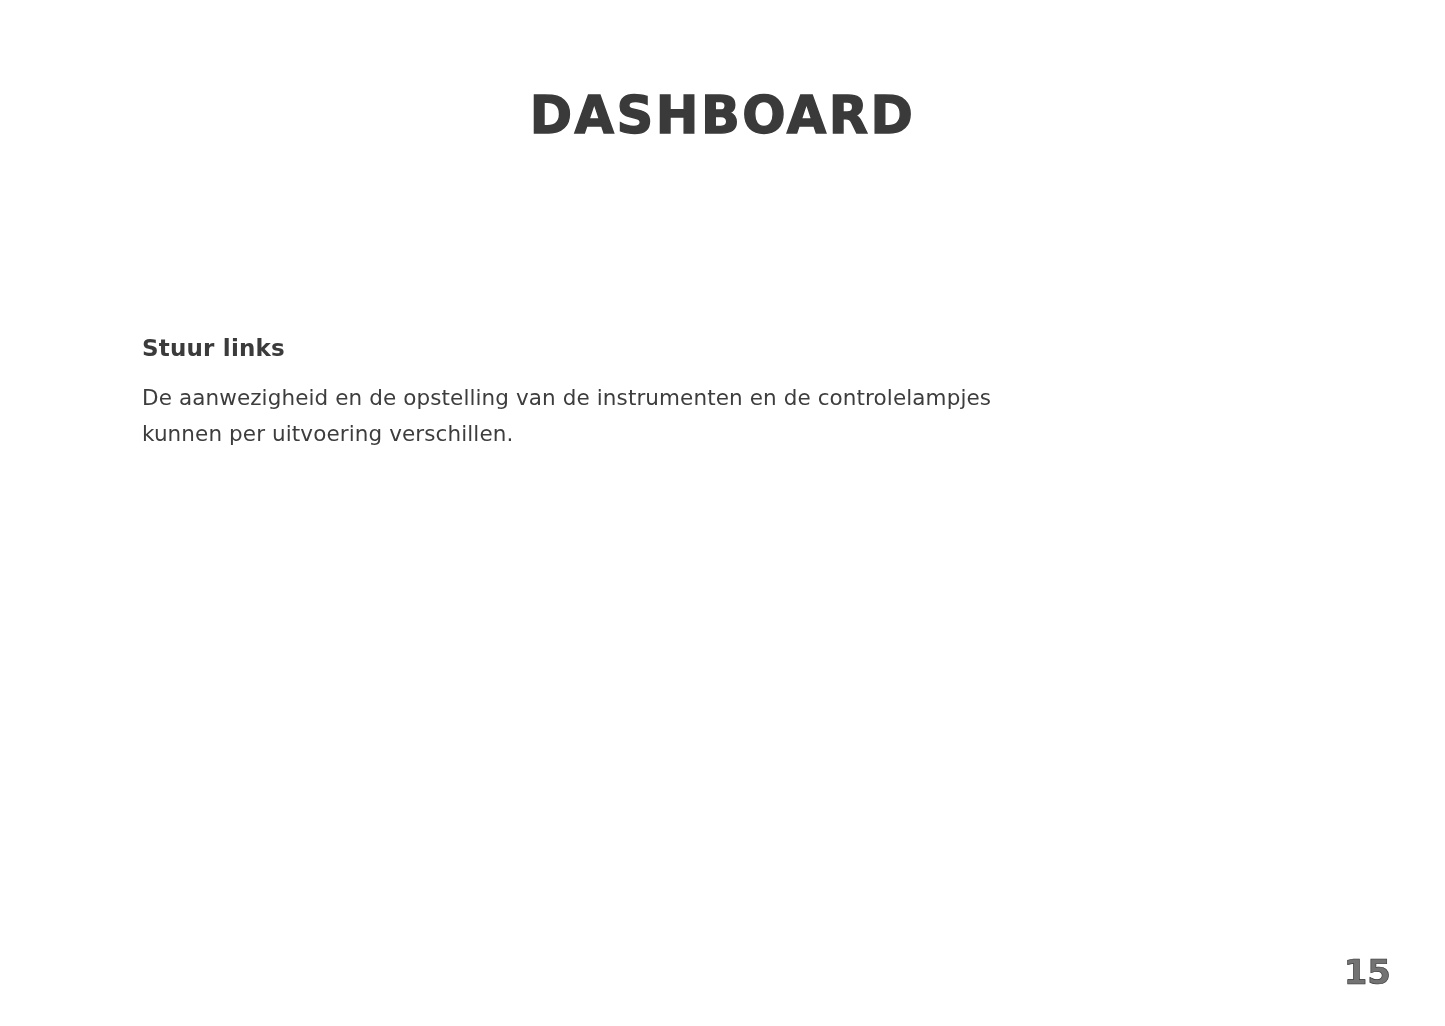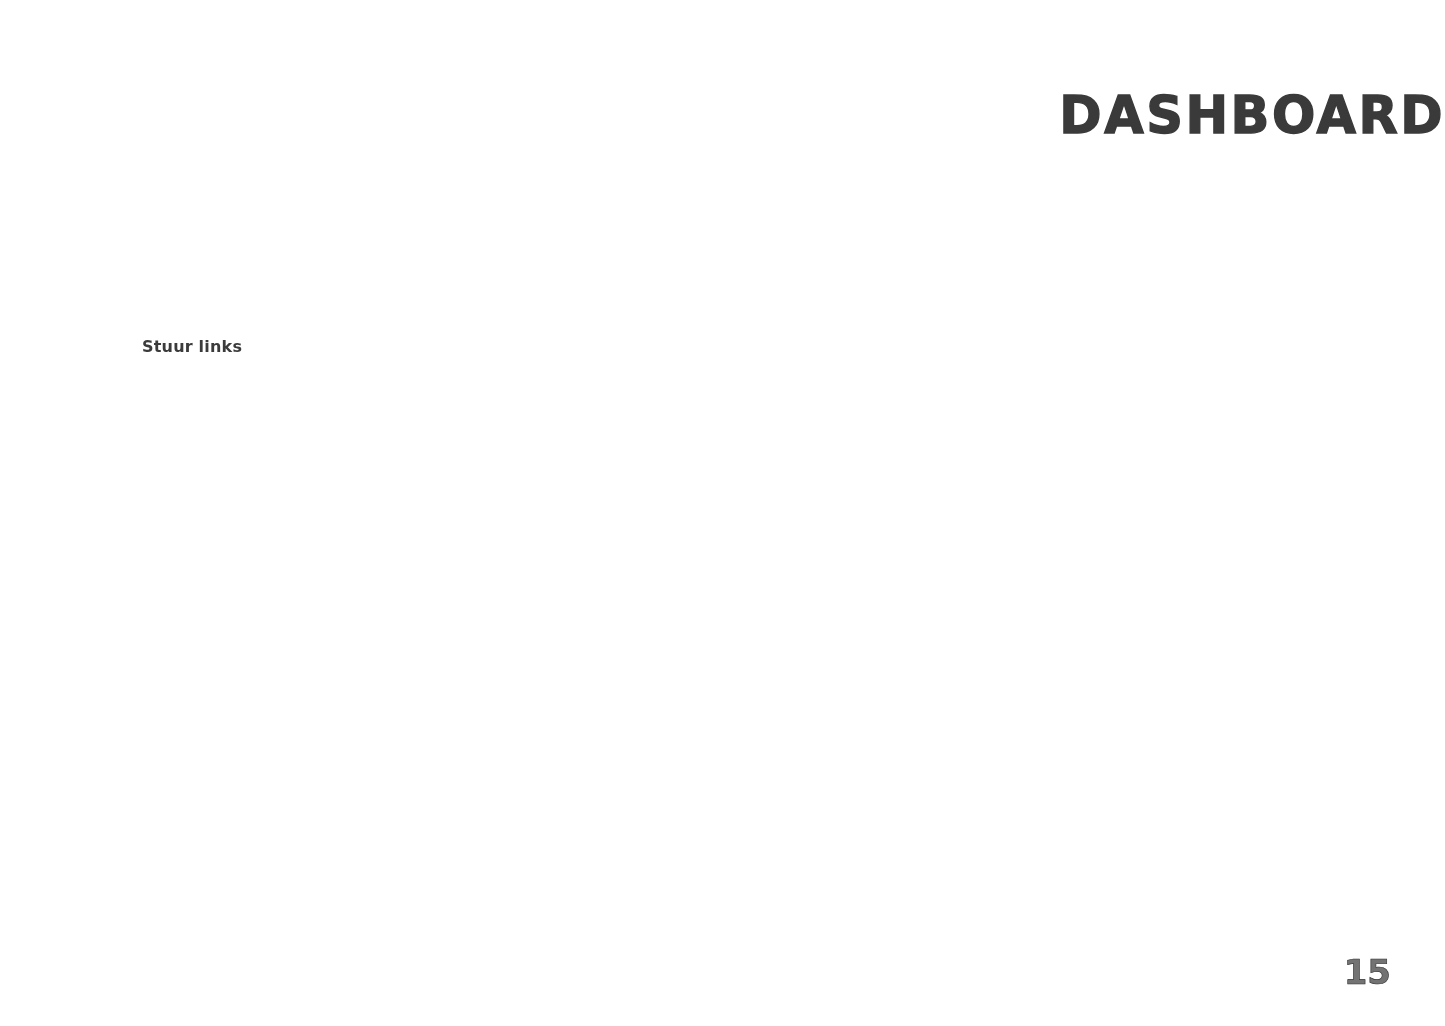--- a/index.html
+++ b/index.html
@@ -13,35 +13,35 @@
     height: 1026px;
     background: #ffffff;
     overflow: hidden;
     font-family: "DejaVu Sans", sans-serif;
   }
   .page-title {
     position: absolute;
     top: 52px;
     left: 0;
     width: 1445px;
-    text-align: right;
+    text-align: center;
     font-family: "DejaVu Sans", sans-serif;
     font-weight: bold;
     font-size: 51px;
     letter-spacing: 2.5px;
     color: #3a3a3a;
     -webkit-text-stroke: 1.4px #3a3a3a;
   }
   .section-heading {
     position: absolute;
-    top: 324px;
+    top: 316px;
     left: 142px;
     font-family: "DejaVu Sans", sans-serif;
     font-weight: bold;
-    font-size: 16px;
+    font-size: 23px;
     color: #3b3b3b;
     letter-spacing: 0.2px;
   }
   .body-text {
     position: absolute;
     top: 380px;
     left: 142px;
     width: 900px;
     font-family: "DejaVu Sans", sans-serif;
     font-weight: normal;
@@ -67,16 +67,20 @@
 </style>
 </head>
 <body>
 
 <div class="page">
 
   <h1 class="page-title">DASHBOARD</h1>
 
   <h2 class="section-heading">Stuur links</h2>
 
+  <div class="body-text">
+    <span class="line">De aanwezigheid en de opstelling van de instrumenten en de controlelampjes</span>
+    <span class="line">kunnen per uitvoering verschillen.</span>
+  </div>
 
   <div class="page-number">15</div>
 
 </div>
 
 </body></html>

